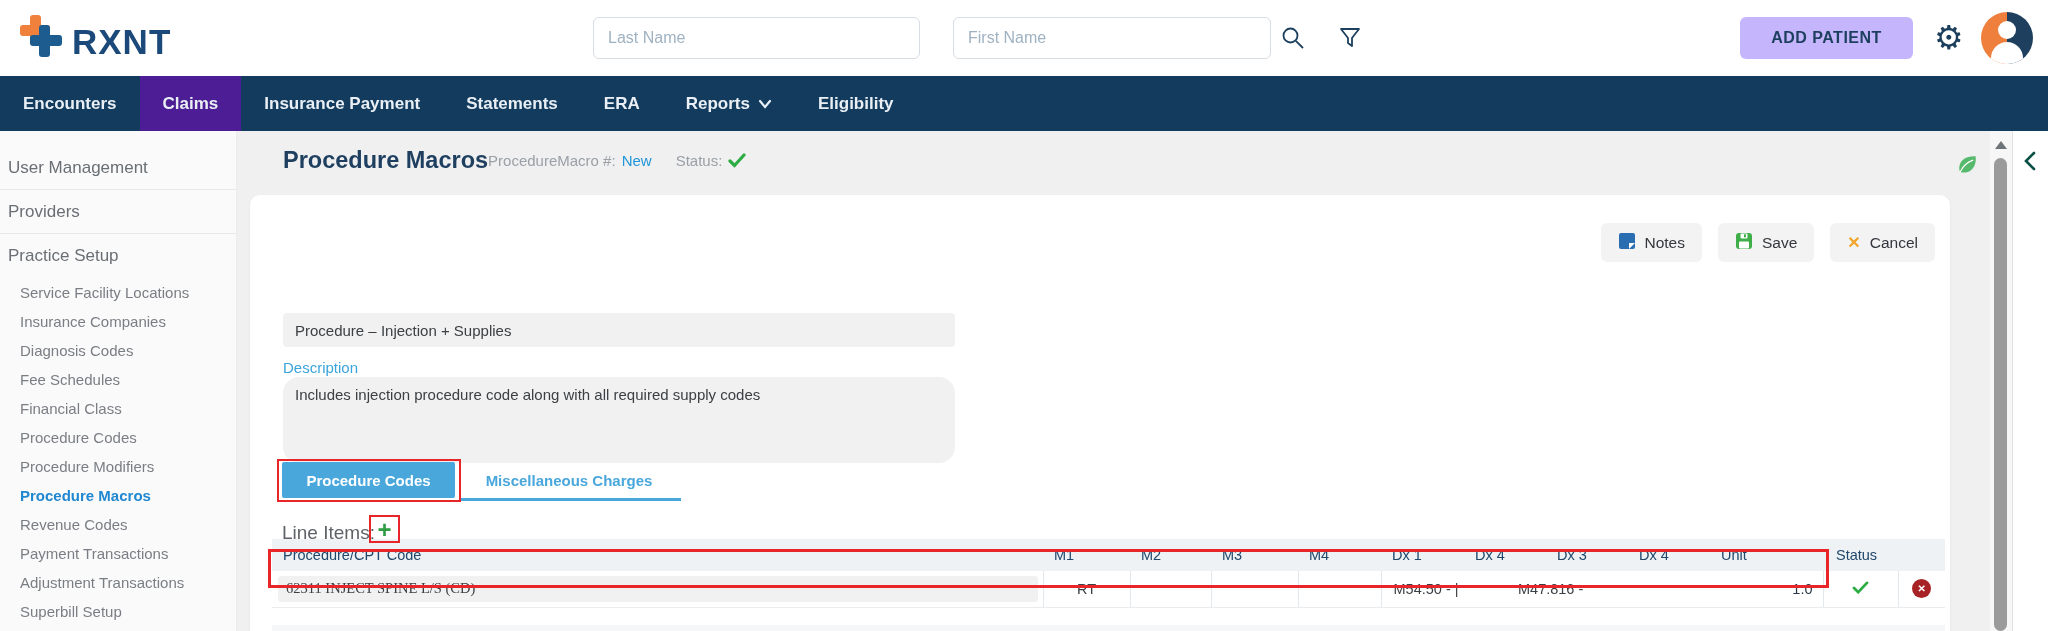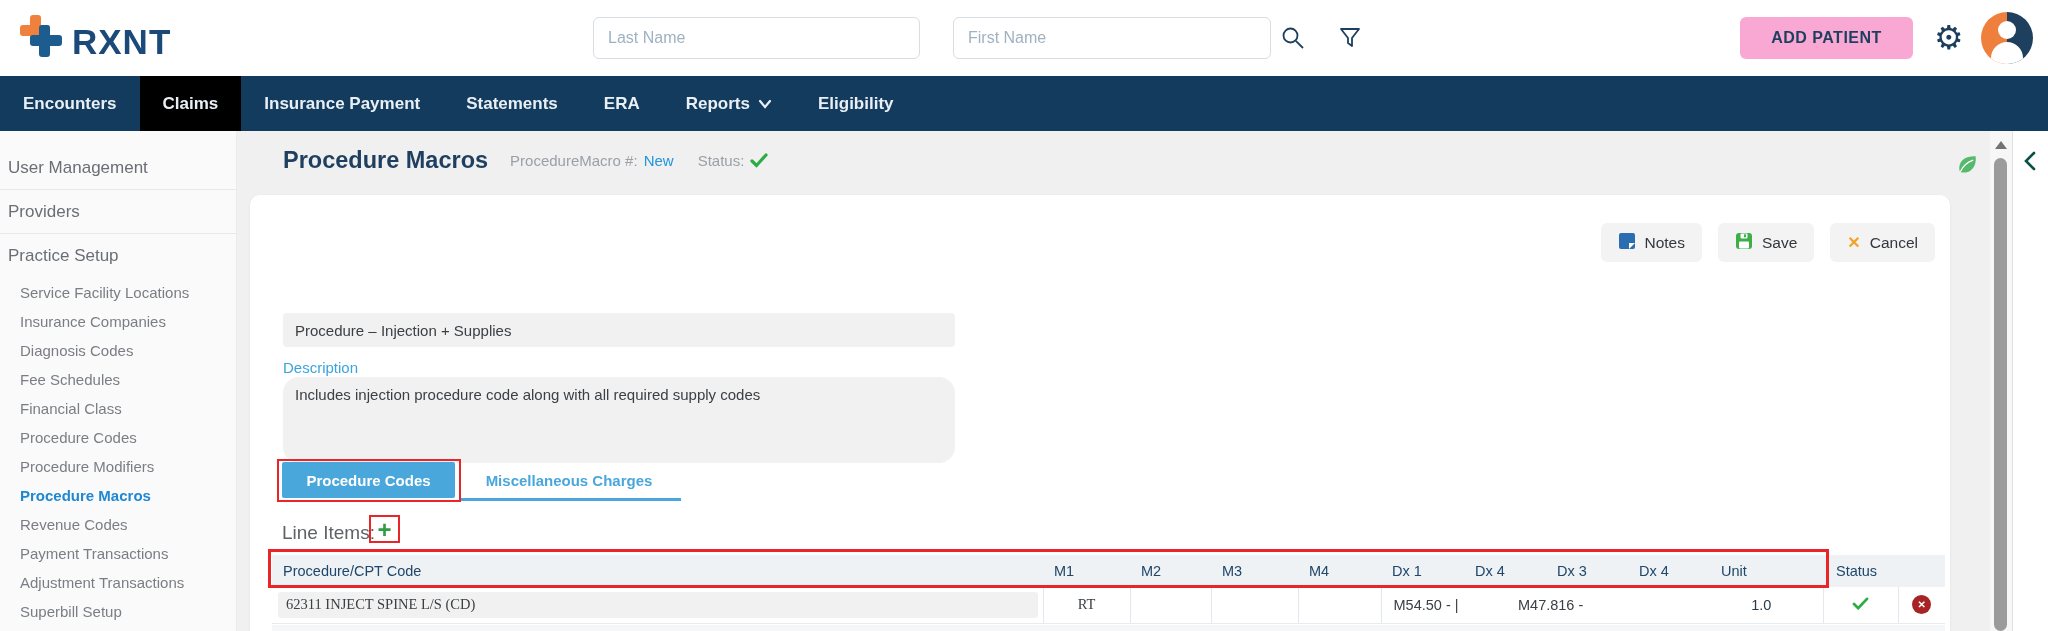--- a/index.html
+++ b/index.html
@@ -11,47 +11,47 @@
   .top-header { position:absolute; left:0; top:0; width:2048px; height:76px; background:#fff; }
   .logo-cross { position:absolute; left:18px; top:13px; }
   .logo-text { position:absolute; left:72px; top:22px; font-size:35px; font-weight:800; color:#1b4a7a; letter-spacing:1px; }
   .hdr-input { position:absolute; top:17px; height:42px; border:1px solid #d7dde3; border-radius:6px; background:#fff;
                font-size:16px; color:#3c4043; padding:0 14px; outline:none; font-family:"Liberation Sans",sans-serif; }
   .hdr-input::placeholder { color:#9fb2c2; }
   #lastName { left:593px; width:327px; }
   #firstName { left:953px; width:318px; }
   .search-ic { position:absolute; left:1280px; top:25px; cursor:pointer; }
   .filter-ic { position:absolute; left:1338px; top:26px; cursor:pointer; }
-  .add-patient { position:absolute; left:1740px; top:17px; width:173px; height:42px; background:#f9a8d4; border:none;
+  .add-patient { position:absolute; left:1740px; top:17px; width:173px; height:42px; background:#c4b5fd; border:none;
                  border-radius:6px; color:#1d3f5e; font-weight:800; font-size:16px; letter-spacing:.5px; cursor:pointer;
                  font-family:"Liberation Sans",sans-serif; }
   .gear { position:absolute; left:1934px; top:16px; font-size:33px; color:#1d3f5e; line-height:44px; cursor:pointer; }
   .avatar { position:absolute; left:1981px; top:12px; width:52px; height:52px; border-radius:50%; overflow:hidden;
             background:linear-gradient(90deg,#ef7f3c 0 50%, #1e3f5e 50% 100%); cursor:pointer; }
   .avatar .head { position:absolute; top:9px; left:17px; width:18px; height:18px; border-radius:50%; background:#fff; }
   .avatar .bodyp { position:absolute; top:30px; left:10px; width:32px; height:28px; border-radius:16px 16px 0 0; background:#fff; }
 
   
   .main-nav { position:absolute; left:0; top:76px; width:2048px; height:55px; background:#123b5d; display:flex; }
   .nav-item { display:flex; align-items:center; gap:8px; padding:0 23px; height:55px; color:#e9eff4;
               font-size:17px; font-weight:600; cursor:pointer; white-space:nowrap; }
-  .nav-item.active { background:#000000;align-items:center; }
+  .nav-item.active { background:#4c1d95;align-items:center; }
 
   
   .sidebar { position:absolute; left:0; top:131px; width:237px; height:500px; background:#fafafa; border-right:1px solid #ececec; padding-top:15px; }
   .side-sec { height:44px; display:flex; align-items:center; padding-left:8px; font-size:17px; color:#6a6f75; cursor:pointer; }
   .side-sec.bline { border-bottom:1px solid #e8e8e8; }
   .side-sub { height:29px; line-height:29px; padding-left:20px; font-size:15px; color:#7a7e84; cursor:pointer; white-space:nowrap; }
   .side-sub.active { color:#2087d1; font-weight:600; }
 
   
   .content { position:absolute; left:237px; top:131px; width:1753px; height:500px; background:#f0f0f1; overflow:hidden; }
   .title-row { position:absolute; left:46px; top:16px; display:flex; align-items:center; }
   .page-title { font-size:23.5px; font-weight:700; color:#1e3f5f; }
-  .macro-label { margin-left:22px; font-size:15px; color:#9aa0a6; }
+  .macro-label { font-size:15px; color:#9aa0a6; }
   .macro-value { margin-left:6px; font-size:15px; color:#2196d9; cursor:pointer; }
   .status-label { margin-left:24px; font-size:15px; color:#9aa0a6; }
   .status-check { margin-left:6px; display:inline-flex; }
   .leaf { position:absolute; left:1718px; top:22px; cursor:pointer; }
 
   .card { position:absolute; left:13px; top:64px; width:1700px; height:445px; background:#fff; border-radius:10px 10px 0 0;
           box-shadow:0 1px 3px rgba(0,0,0,.06); }
 
   .toolbar { position:absolute; top:28px; right:15px; display:flex; gap:16px; }
   .tbtn { display:flex; align-items:center; gap:9px; height:39px; padding:0 17px; background:#f3f3f4; border:none;
@@ -74,32 +74,32 @@
   .plus-btn { position:absolute; left:122px; top:322px; width:25px; height:25px; display:flex; align-items:center;
               justify-content:center; cursor:pointer; color:#2f9e44; font-size:24px; font-weight:900; line-height:1; }
 
   
   .ann { position:absolute; border:2px solid #e8262a; pointer-events:none; }
   .ann-tab { left:27px; top:264px; width:184px; height:43px; }
   .ann-plus { left:119px; top:320px; width:31px; height:28px; }
   .ann-table { left:18px; top:354px; width:1561px; height:39px; border-width:3px; }
 
   
-  .lineitems-table { position:absolute; left:22px; top:360px; width:1673px; border-collapse:collapse; table-layout:fixed; }
+  .lineitems-table { position:absolute; left:22px; top:344px; width:1673px; border-collapse:collapse; table-layout:fixed; }
   .lineitems-table th { height:32px; background:#eef2f5; font-size:14.5px; font-weight:500; color:#20476a;
                         text-align:left; padding-left:11px; white-space:nowrap; }
   .lineitems-table td { height:36px; background:#fff; border-bottom:1px solid #e8ecef; font-size:14.5px; color:#3b4045; white-space:nowrap; }
   td.cb { border-right:1px solid #e3e8ec; }
   td.bl { border-left:1px solid #e3e8ec; }
   .proc-box { margin:0 5px 0 6px; height:26px; background:#f1f1f2; border-radius:3px; display:flex; align-items:center;
               padding-left:8px; font-size:14.5px; color:#3c4043;font-family:Liberation Serif, serif; }
-  td.mcell { text-align:center;font-family:Liberation Serif, serif; }
+  td.mcell { text-align:center; }
   td.dx1 { padding-left:12px; overflow:visible; }
   td.dx2 { padding-left:54px; }
-  td.unit { text-align:center; padding-right:10px; color:#2b3a4a; }
+  td.unit { text-align:right; padding-right:10px; color:#2b3a4a; }
   td.ctr { text-align:center; }
   .del-ic { display:inline-flex; width:19px; height:19px; border-radius:50%; background:#a82325; color:#fff; font-size:10px;
             font-weight:700; align-items:center; justify-content:center; cursor:pointer; }
   .next-row-hint { position:absolute; left:22px; top:430px; width:1673px; height:8px; background:#f4f6f7; }
 
   
   .vscroll { position:absolute; left:1990px; top:131px; width:22px; height:500px; background:#f7f7f8; }
   .up-arrow { position:absolute; left:5px; top:10px; width:0; height:0; border-left:6px solid transparent;
               border-right:6px solid transparent; border-bottom:8px solid #6f7478; cursor:pointer; }
   .thumb { position:absolute; left:4px; top:27px; width:13px; height:473px; background:#9b9b9b; border-radius:7px; cursor:pointer; }

